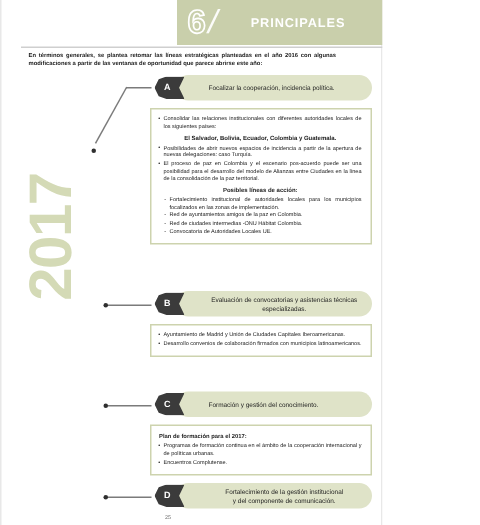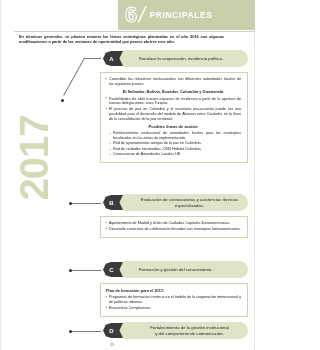--- a/index.html
+++ b/index.html
@@ -42,21 +42,21 @@
     color:#ffffff;
     font-size:22px;
     font-weight:300;
     margin:0 4px 0 2px;
     line-height:1;
     transform:skewX(-12deg);
     opacity:.95;
   }
   .header-titles{
     display:flex;flex-direction:column;
-    align-items:flex-start;
+    align-items:center;
     justify-content:center;
     flex:1;
     padding-right:7px;
   }
   .header-l1,.header-l2{
     color:#ffffff;
     font-weight:bold;
     font-size:8.5px;
     letter-spacing:.6px;
     line-height:10px;

